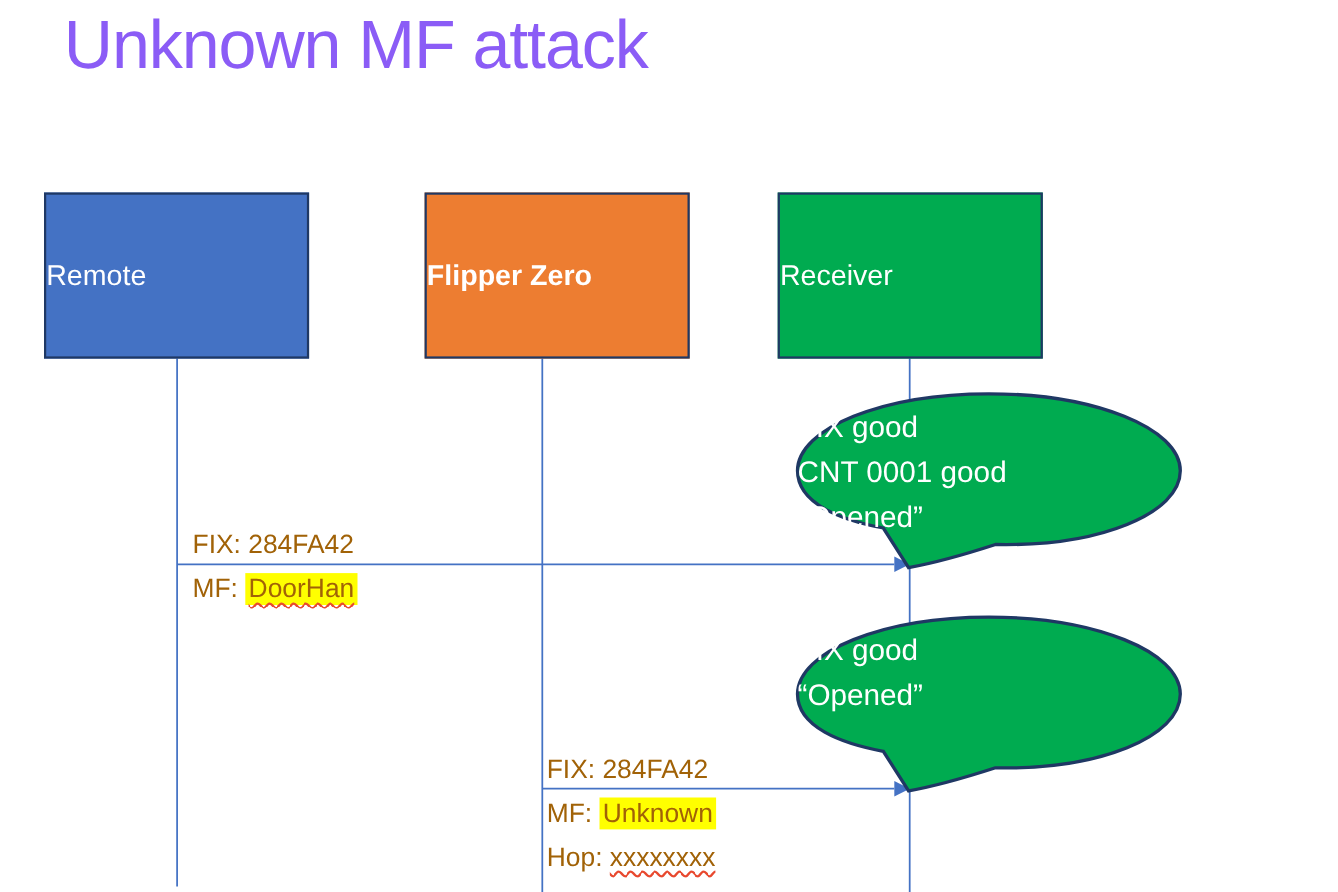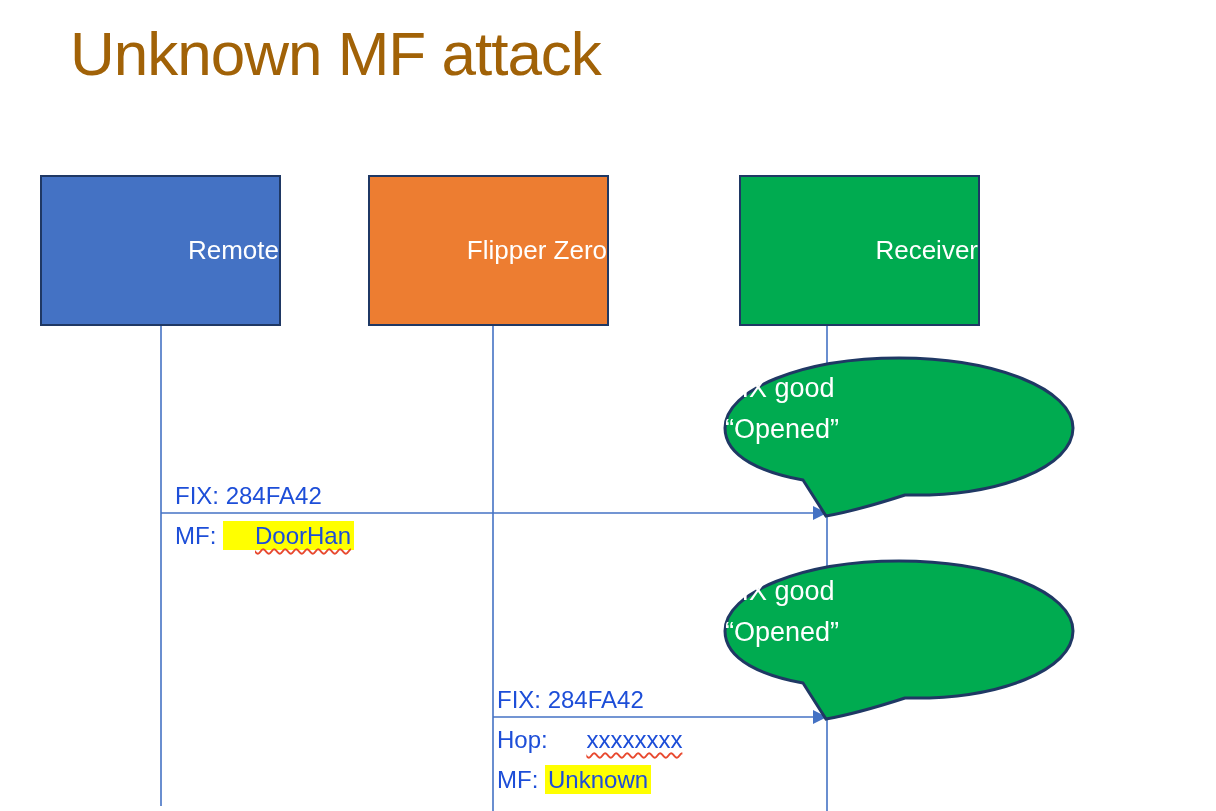--- a/index.html
+++ b/index.html
@@ -9,80 +9,79 @@
     width: 1216px;
     height: 811px;
     background: #ffffff;
     overflow: hidden;
     font-family: "Liberation Sans", sans-serif;
   }
   .slide-title {
     position: absolute;
     left: 58px;
     top: 6px;
-    margin: 12px;
+    margin: 0;
     font-size: 62px;
     font-weight: 300;
     letter-spacing: -1px;
-    color: #a16207;
+    color: #8b5cf6;
     font-family: "Liberation Sans", sans-serif;
     white-space: nowrap;
   }
   .overlay {
     position: absolute;
     left: 0; top: 0;
     width: 1216px; height: 811px;
   }
   .lifeline { stroke: var(--accent-blue); stroke-width: 1.6; fill: none; }
   .msg-arrow-line { stroke: var(--accent-blue); stroke-width: 1.6; fill: none; }
   .msg-arrowhead { fill: var(--accent-blue); stroke: none; }
   .bubble-shape { fill: var(--accent-green); stroke: var(--border-navy); stroke-width: 3; }
   .actor {
     position: absolute;
     top: 175px;
     width: 241px;
     height: 151px;
     border: 2.5px solid var(--border-navy);
     display: flex;
     align-items: center;
-    justify-content: flex-end;
+    justify-content: flex-start;
     color: #ffffff;
     font-size: 26px;
   }
   .actor-remote   { left: 40px;  background: var(--accent-blue); }
-  .actor-flipper  { left: 368px; background: var(--accent-orange); }
-  .actor-receiver { left: 739px; background: var(--accent-green); }
+  .actor-flipper  { left: 386px; background: var(--accent-orange); font-weight: bold; }
+  .actor-receiver { left: 707px; background: var(--accent-green); }
   .bubble-text {
     position: absolute;
     left: 725px;
     width: 348px;
     color: #ffffff;
     font-size: 27px;
     line-height: 41px;
     pointer-events: none;
   }
   .bubble-text-1 { top: 368px; }
   .bubble-text-2 { top: 571px; }
   .msg {
     position: absolute;
     font-size: 24px;
     line-height: 40px;
-    color: #1d4ed8;
+    color: #a16207;
     white-space: nowrap;
   }
   .msg-1 { left: 175px; top: 476px; }
   .msg-2 { left: 497px; top: 680px; }
   .hl { background: var(--highlight-yellow); padding: 1px 3px; }
   .squiggle {
     text-decoration-line: underline;
     text-decoration-style: wavy;
     text-decoration-color: var(--squiggle-red);
     text-decoration-thickness: 2px;
     text-underline-offset: 4px;
-    padding-left: 32px;
   }
 </style>
 </head>
 <body>
 
 <div class="stage">
 
   <h1 class="slide-title">Unknown MF attack</h1>
 
   <svg class="overlay" viewBox="0 0 1216 811" aria-hidden="true">
@@ -120,31 +119,32 @@
   </div>
   <div class="actor actor-flipper">
     <span>Flipper Zero</span>
   </div>
   <div class="actor actor-receiver">
     <span>Receiver</span>
   </div>
 
   <div class="bubble-text bubble-text-1">
     <div>FIX good</div>
+    <div>CNT 0001 good</div>
     <div>“Opened”</div>
   </div>
   <div class="bubble-text bubble-text-2">
     <div>FIX good</div>
     <div>“Opened”</div>
   </div>
 
   <div class="msg msg-1">
     <div>FIX: 284FA42</div>
     <div><span>MF: </span><span class="hl squiggle">DoorHan</span></div>
   </div>
 
   <div class="msg msg-2">
     <div>FIX: 284FA42</div>
+    <div><span>MF: </span><span class="hl">Unknown</span></div>
     <div><span>Hop: </span><span class="squiggle">xxxxxxxx</span></div>
-    <div><span>MF: </span><span class="hl">Unknown</span></div>
   </div>
 
 </div>
 
 </body></html>

